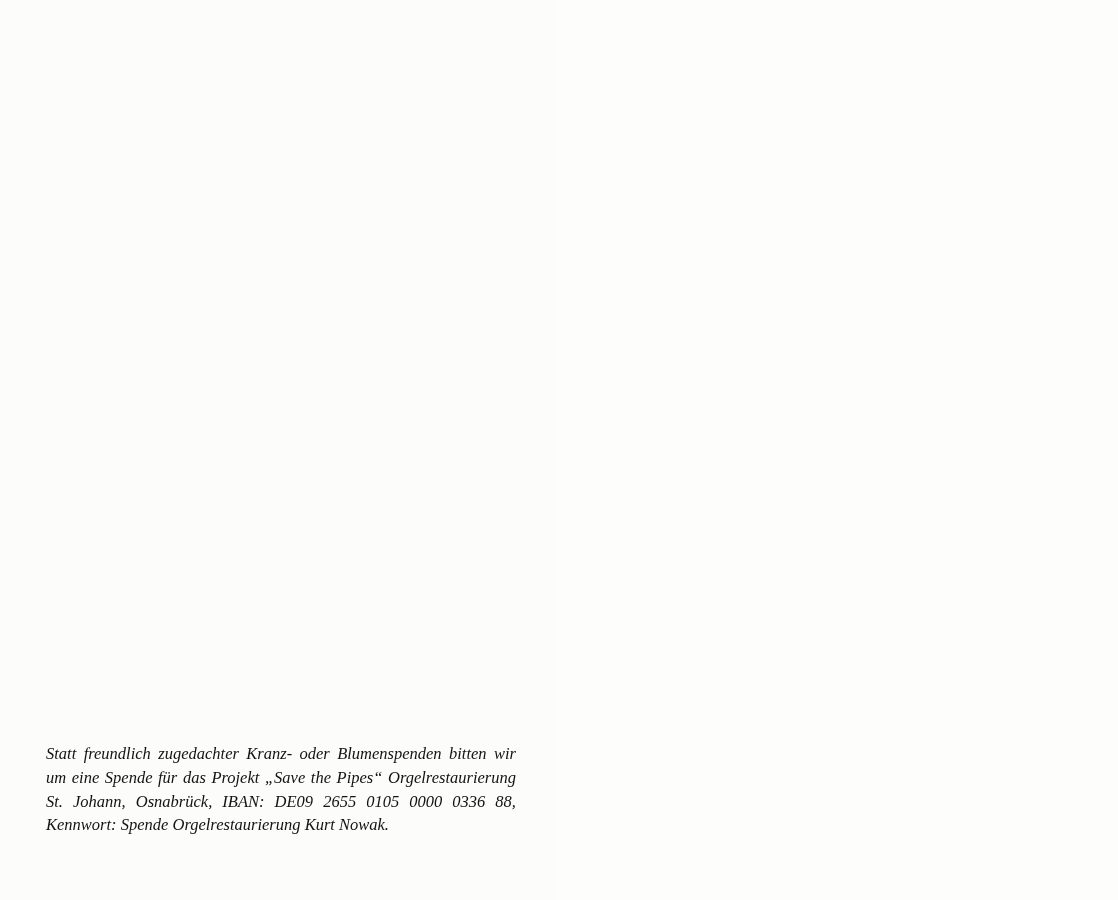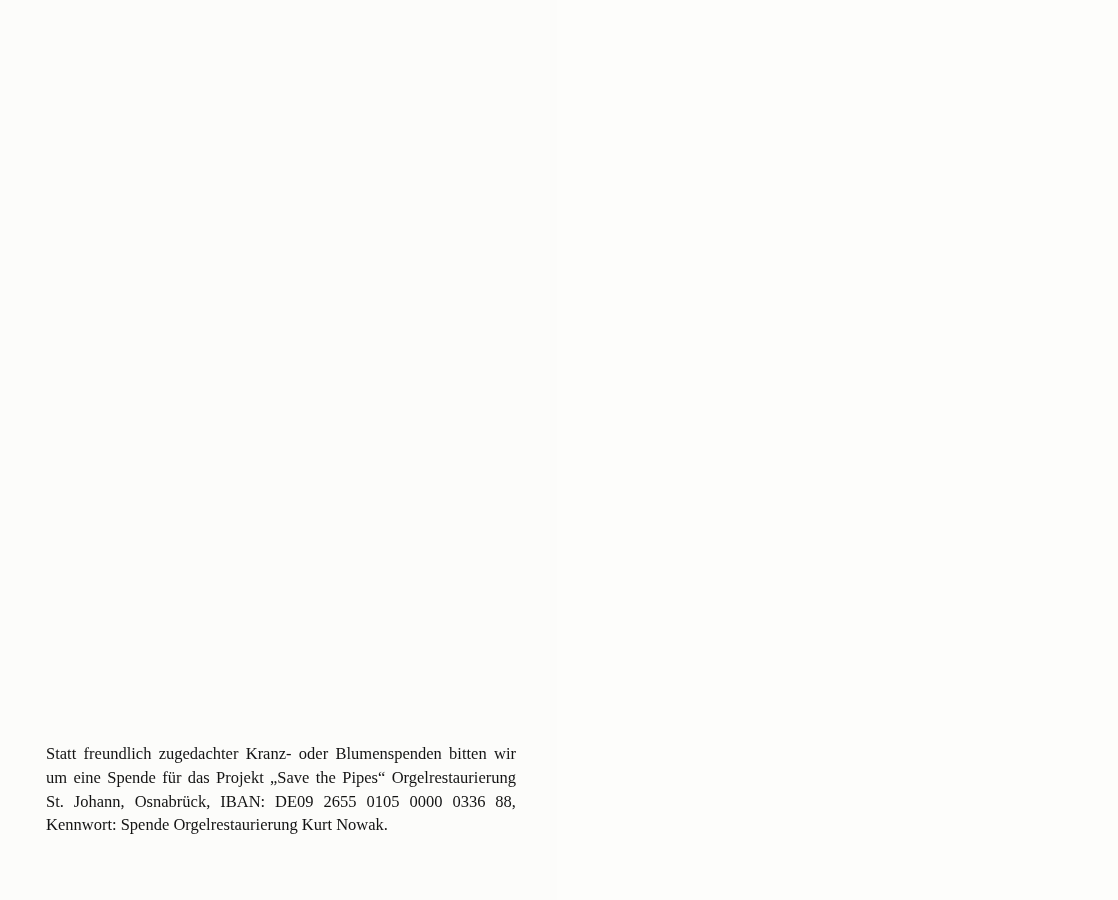--- a/index.html
+++ b/index.html
@@ -46,21 +46,21 @@
   .donation-block {
     position: absolute;
     left: 46px;
     top: 742px;
     width: 470px;
     font-size: 16.5px;
     line-height: 1.44;
     text-align: justify;
     color: #131313;
   }
-  .donation-block div { white-space: pre-wrap; }
+  .donation-block div { white-space: pre-wrap; font-style: italic; }
 </style>
 </head>
 <body>
 
 <div class="page">
 
   <div class="left-panel">
     <div class="donation-block">
       <div>Statt freundlich zugedachter Kranz- oder Blumenspenden bitten wir um eine Spende für das Projekt „Save the Pipes“ Orgelrestaurierung St. Johann, Osnabrück, IBAN: DE09 2655 0105 0000 0336 88, Kennwort: Spende Orgelrestaurierung Kurt Nowak.</div>
     </div>

